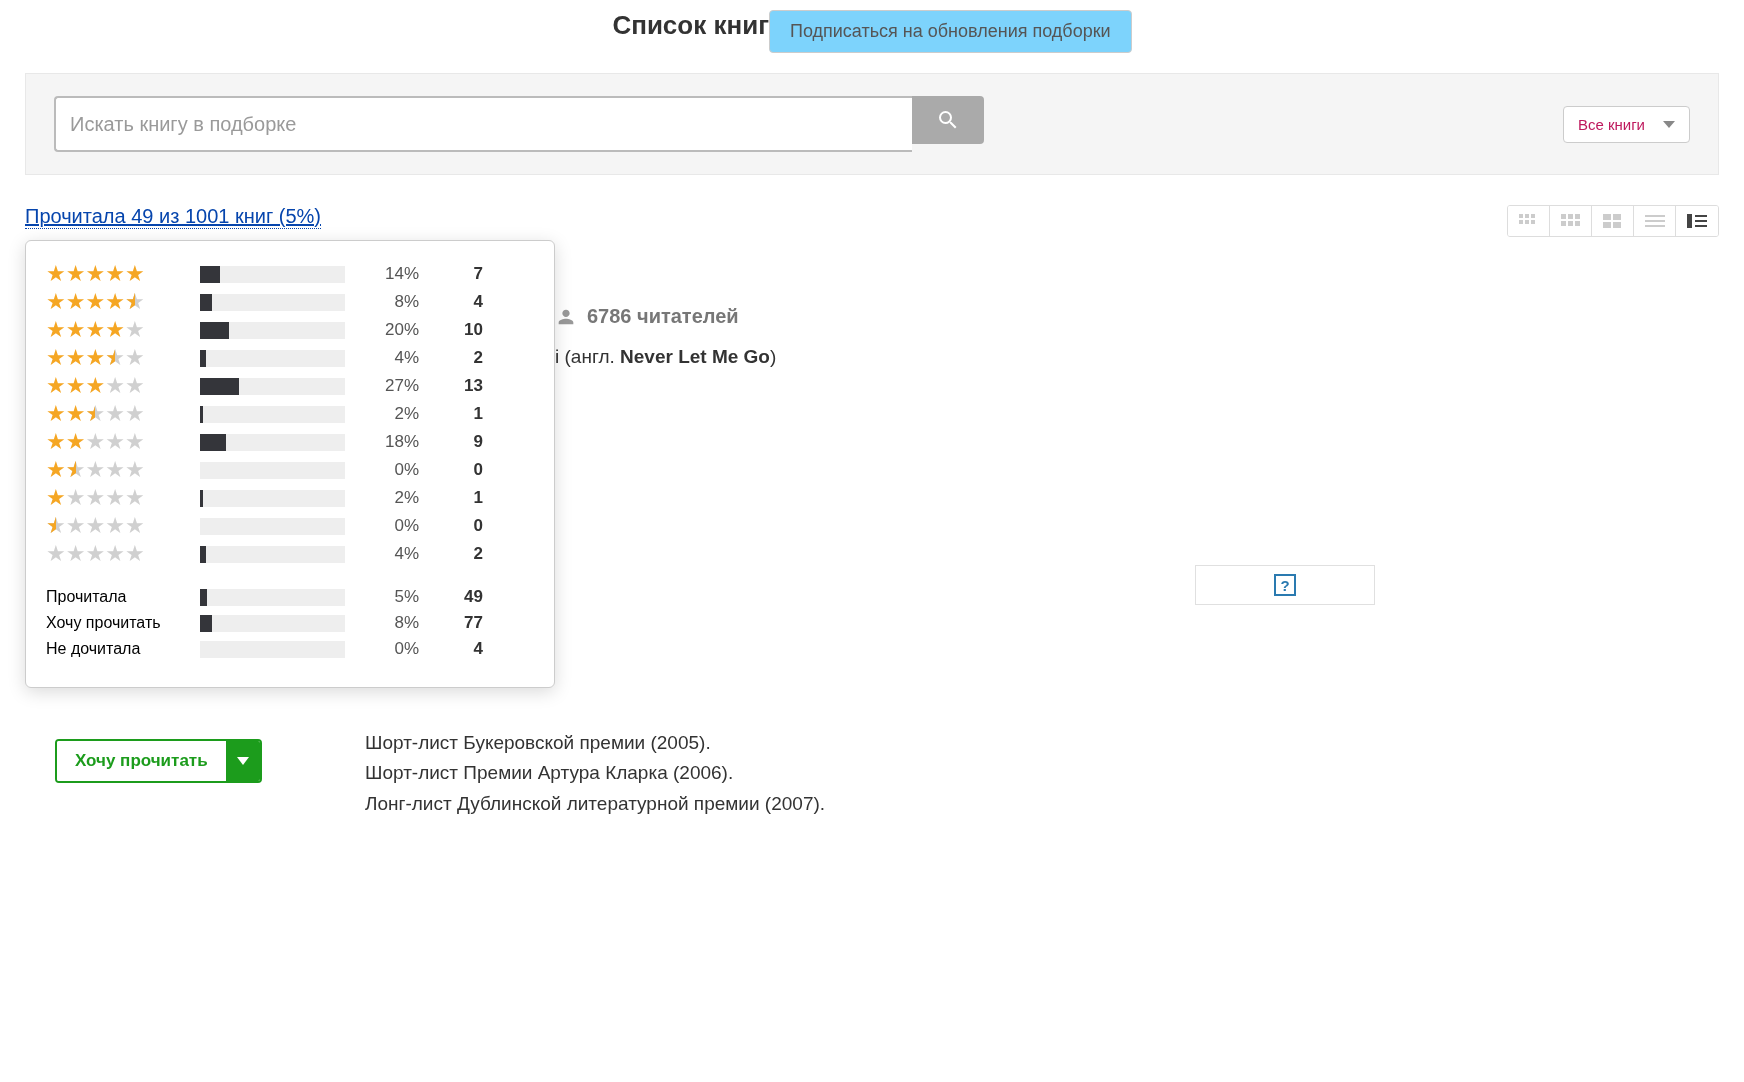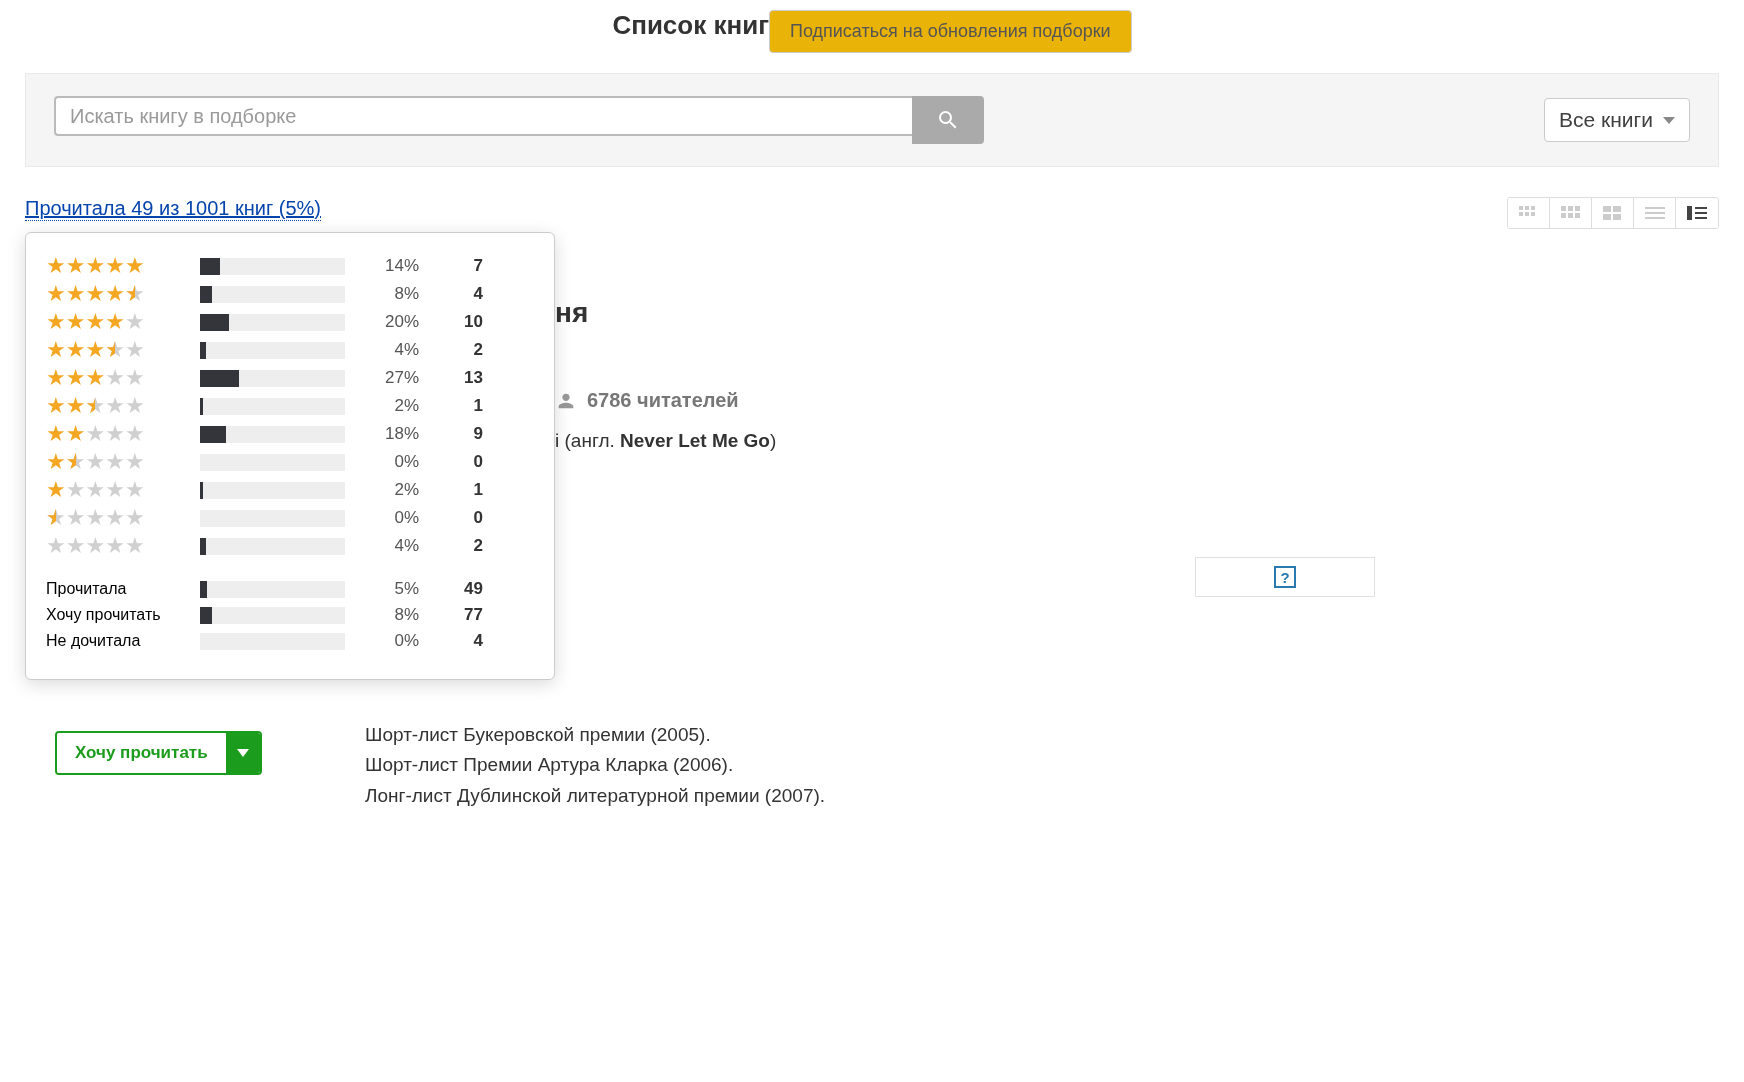--- a/index.html
+++ b/index.html
@@ -1,26 +1,26 @@
 <!DOCTYPE html>
 <html><head>
 <meta charset="utf-8">
 <style>
   * { box-sizing: border-box; margin: 0; padding: 0; }
   body { font-family: Arial, Helvetica, sans-serif; color: #333; background: #fff; padding: 10px 25px; font-size: 15px; }
   .header-row { display: flex; justify-content: center; align-items: flex-start; margin-bottom: 20px; }
   .page-title { font-size: 26px; font-weight: 700; }
-  .subscribe-btn { border: 1px solid #ccc; border-radius: 4px; padding: 10px 20px; font-size: 18px; background: #eab308; cursor: pointer; color: #555; }
+  .subscribe-btn { border: 1px solid #ccc; border-radius: 4px; padding: 10px 20px; font-size: 18px; background: #7dd3fc; cursor: pointer; color: #555; }
   .search-bar-wrap { background: #f5f5f5; border: 1px solid #e8e8e8; padding: 22px 28px; margin-bottom: 30px; display: flex; align-items: center; gap: 20px; }
   .search-group { display: flex; flex: 0 0 auto; width: 930px; }
-  .search-input { flex: 1; border: 2px solid #bbb; border-right: none; border-radius: 4px 0 0 4px; padding: 14px 14px; font-size: 20px; color: #333; background: #fff; height: 40px; }
+  .search-input { flex: 1; border: 2px solid #bbb; border-right: none; border-radius: 4px 0 0 4px; padding: 14px 14px; font-size: 20px; color: #333; background: #fff; height: 56px; }
   .search-input::placeholder { color: #9a9a9a; }
   .search-btn { width: 72px; height: 48px; background: #aaa; border: none; border-radius: 0 4px 4px 0; display: flex; align-items: center; justify-content: center; cursor: pointer; }
   .search-btn svg { width: 24px; height: 24px; fill: #fff; }
-  .filter-dropdown { margin-left: auto; border: 1px solid #ccc; border-radius: 4px; padding: 9px 14px; font-size: 21px; background: #fff; display: flex; align-items: center; gap: 10px; cursor: pointer; color: #404040; }
+  .filter-dropdown { margin-left: auto; border: 1px solid #ccc; border-radius: 4px; padding: 9px 14px; font-size: 15px; background: #fff; display: flex; align-items: center; gap: 18px; cursor: pointer; color: #be185d; }
   .chev { display:inline-block; width:0; height:0; border-left:6px solid transparent; border-right:6px solid transparent; border-top:7px solid #888; }
   .toolbar-row { display: flex; justify-content: space-between; align-items: flex-start; margin-bottom: 12px; position: relative; }
   .progress-link { color: #0645ad; font-size: 20px; text-decoration: underline; cursor: pointer; border-bottom: 1px dotted #0645ad; }
   .view-switch { display: flex; border: 1px solid #ddd; border-radius: 3px; overflow: hidden; }
   .view-btn { width: 42px; height: 30px; display:flex; align-items:center; justify-content:center; cursor:pointer; border-right:1px solid #ddd; background:#fff; }
   .view-btn:last-child { border-right:none; }
   .view-btn svg { fill:#ccc; }
   .view-btn.active { background:#fff; }
   .view-btn.active svg { fill:#444; }
 
@@ -305,21 +305,20 @@
         <div class="status-label">Не дочитала</div>
         <div class="bar-wrap">
           <div class="bar-fill" style="width:0%"></div>
         </div>
         <div class="pct">0%</div>
         <div class="cnt">4</div>
       </div>
     </div>
 
   <div class="content-peek">
-    <div class="book-title-peek">ня</div>
     <div class="readers-row">
       <svg viewBox="0 0 24 24">
           <path d="M12 12c2.21 0 4-1.79 4-4s-1.79-4-4-4-4 1.79-4 4 1.79 4 4 4zm0 2c-2.67 0-8 1.34-8 4v2h16v-2c0-2.66-5.33-4-8-4z"></path>
         </svg>
       <span>6786 читателей</span>
     </div>
     <div class="eng-title">
       <span class="tail">і (англ. </span><span class="strong">Never Let Me Go</span><span class="tail">)</span>
     </div>
     <div class="img-box">

